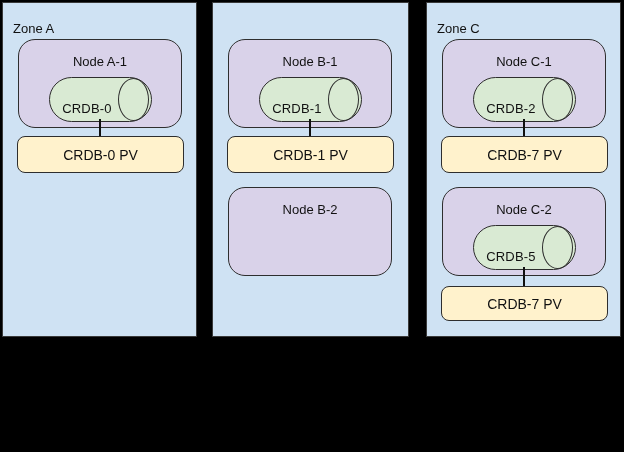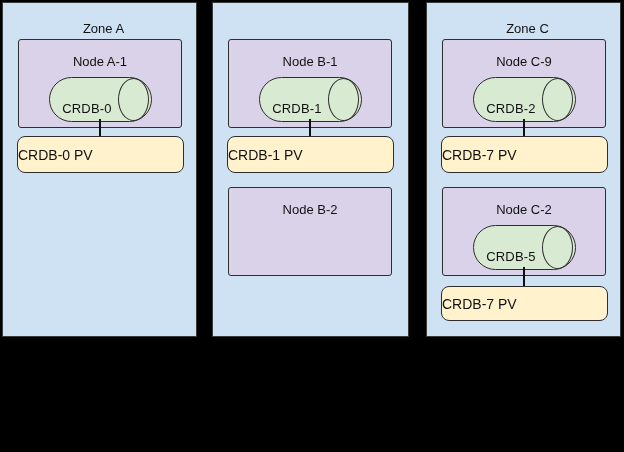--- a/index.html
+++ b/index.html
@@ -27,34 +27,34 @@
     background: var(--zone-fill, #cfe2f3);
     border: 1px solid #3a3a3a;
     box-sizing: border-box;
   }
   .zone-a { left: 2px; }
   .zone-b { left: 212px; width: 197px; }
   .zone-c { left: 426px; }
   .zone-label {
     position: absolute;
     top: 18px;
-    left: 4px;
+    left: 10px;
     width: 100%;
-    text-align: center;
+    text-align: left;
     font-size: 13px;
     line-height: 15px;
   }
   .node {
     position: absolute;
     left: 15px;
     width: 164px;
     height: 89px;
     background: var(--node-fill, #d9d2e9);
     border: 1px solid #2e2e2e;
-    border-radius: 3px;
+    border-radius: 17px;
     box-sizing: border-box;
     padding-left: 13px;
   }
   .node-pos-1 { top: 36px; }
   .node-pos-2 { top: 184px; }
   .node-label {
     position: absolute;
     top: 14px;
     left: 0;
     width: 100%;
@@ -107,20 +107,21 @@
     position: absolute;
     left: 14px;
     width: 167px;
     height: 37px;
     background: var(--pv-fill, #fff2cc);
     border: 1px solid #2e2e2e;
     border-radius: 8px;
     box-sizing: border-box;
     display: flex;
     align-items: center;
+    justify-content: center;
     font-size: 14px;
   }
   .pv-pos-1 { top: 133px; }
   .pv-pos-2 { top: 283px; height: 35px; }
 </style>
 </head>
 <body style="background: rgb(0, 0, 0);">
 
 <div class="canvas">
 
@@ -152,21 +153,21 @@
       <span class="pv-label">CRDB-1 PV</span>
     </div>
     <div class="node node-pos-2">
       <div class="node-label">Node B-2</div>
     </div>
   </div>
 
   <div class="zone zone-c">
     <div class="zone-label">Zone C</div>
     <div class="node node-pos-1">
-      <div class="node-label">Node C-9</div>
+      <div class="node-label">Node C-1</div>
       <div class="cylinder">
         <div class="cyl-cap"></div>
         <div class="cyl-label">CRDB-2</div>
       </div>
     </div>
     <div class="connector conn-pos-1"></div>
     <div class="pv pv-pos-1">
       <span class="pv-label">CRDB-7 PV</span>
     </div>
     <div class="node node-pos-2">

